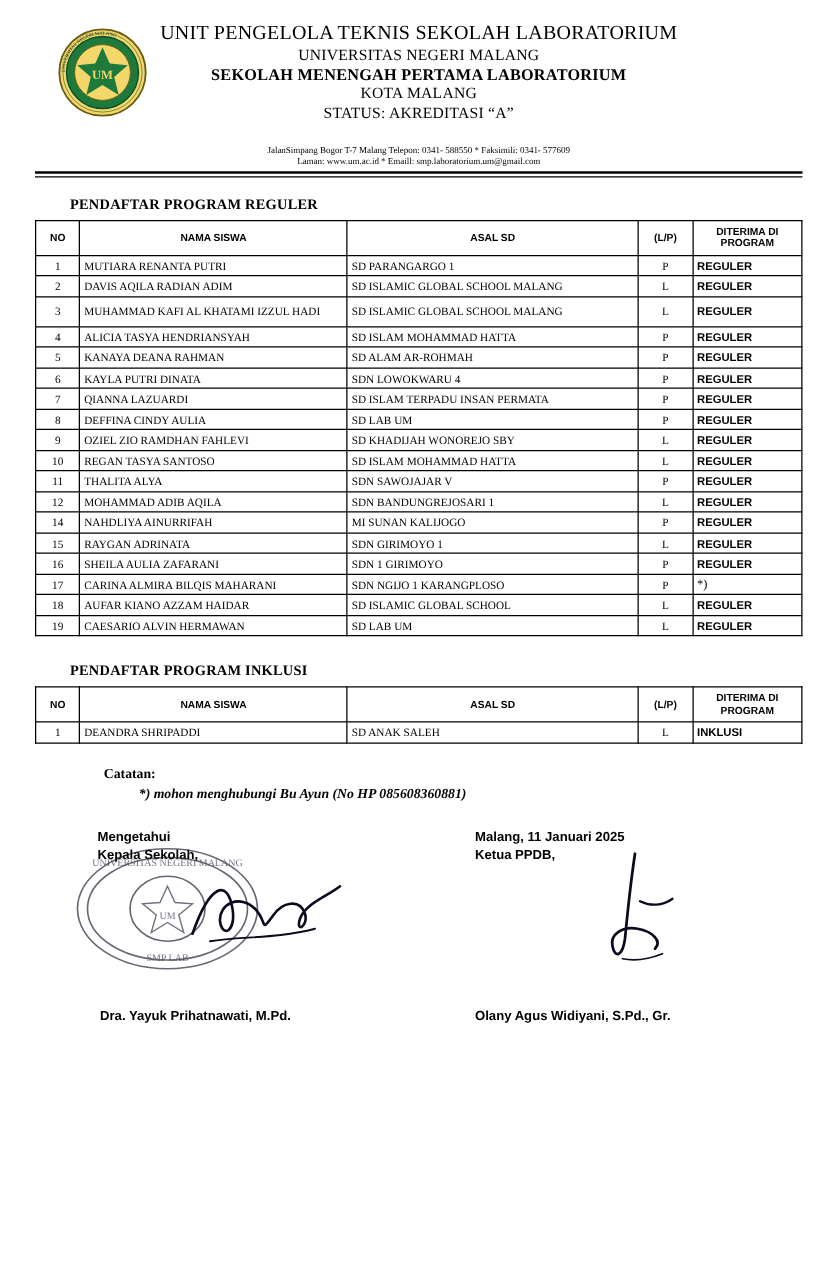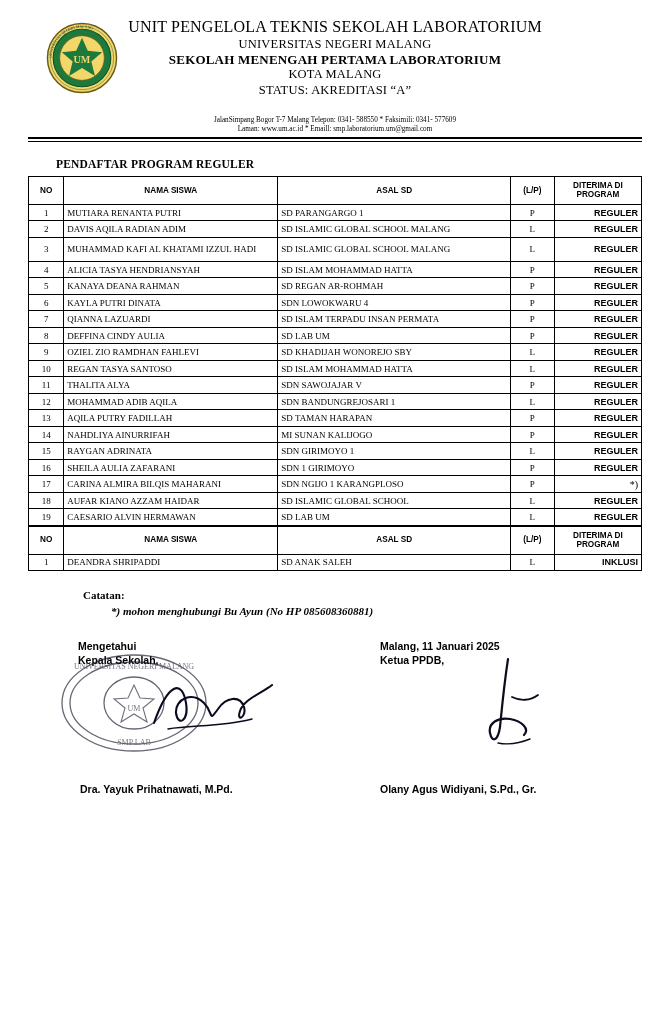--- a/index.html
+++ b/index.html
@@ -77,21 +77,21 @@
   col.c-nama { width: 206px; }
   col.c-asal { width: 224px; }
   col.c-lp { width: 42px; }
   col.c-prog { width: 84px; }
 
   td.no { text-align: center; font-size: 9px; }
   td.nama { text-align: left; padding-left: 5px; }
   td.asal { text-align: left; padding-left: 5px; }
   td.lp { text-align: center; }
   td.prog {
-    text-align: right;
+    text-align: left;
     font-weight: bold;
     font-family: "Liberation Sans", sans-serif;
     font-size: 8.6px;
   }
   td.prog.note { font-family: "Liberation Serif", serif; font-weight: normal; font-size: 10px; }
   tr.tall td { height: 24px; }
   tr td { height: 16.5px; }
 
   
   .notes { margin: 18px 0 0 55px; }
@@ -221,21 +221,21 @@
       <tr>
           <td class="no">4</td>
           <td class="nama">ALICIA TASYA HENDRIANSYAH</td>
           <td class="asal">SD ISLAM MOHAMMAD HATTA</td>
           <td class="lp">P</td>
           <td class="prog">REGULER</td>
         </tr>
       <tr>
           <td class="no">5</td>
           <td class="nama">KANAYA DEANA RAHMAN</td>
-          <td class="asal">SD REGAN AR-ROHMAH</td>
+          <td class="asal">SD ALAM AR-ROHMAH</td>
           <td class="lp">P</td>
           <td class="prog">REGULER</td>
         </tr>
       <tr>
           <td class="no">6</td>
           <td class="nama">KAYLA PUTRI DINATA</td>
           <td class="asal">SDN LOWOKWARU 4</td>
           <td class="lp">P</td>
           <td class="prog">REGULER</td>
         </tr>
@@ -275,27 +275,20 @@
           <td class="prog">REGULER</td>
         </tr>
       <tr>
           <td class="no">12</td>
           <td class="nama">MOHAMMAD ADIB AQILA</td>
           <td class="asal">SDN BANDUNGREJOSARI 1</td>
           <td class="lp">L</td>
           <td class="prog">REGULER</td>
         </tr>
       <tr>
-          <td class="no">13</td>
-          <td class="nama">AQILA PUTRY FADILLAH</td>
-          <td class="asal">SD TAMAN HARAPAN</td>
-          <td class="lp">P</td>
-          <td class="prog">REGULER</td>
-        </tr>
-      <tr>
           <td class="no">14</td>
           <td class="nama">NAHDLIYA AINURRIFAH</td>
           <td class="asal">MI SUNAN KALIJOGO</td>
           <td class="lp">P</td>
           <td class="prog">REGULER</td>
         </tr>
       <tr>
           <td class="no">15</td>
           <td class="nama">RAYGAN ADRINATA</td>
           <td class="asal">SDN GIRIMOYO 1</td>
@@ -326,20 +319,21 @@
       <tr>
           <td class="no">19</td>
           <td class="nama">CAESARIO ALVIN HERMAWAN</td>
           <td class="asal">SD LAB UM</td>
           <td class="lp">L</td>
           <td class="prog">REGULER</td>
         </tr>
     </tbody>
   </table>
 
+  <div class="section-title inklusi">PENDAFTAR PROGRAM INKLUSI</div>
 
   <table class="reg">
     <colgroup>
       <col class="c-no">
         <col class="c-nama">
         <col class="c-asal">
         <col class="c-lp">
         <col class="c-prog">
     </colgroup>
     <thead>

